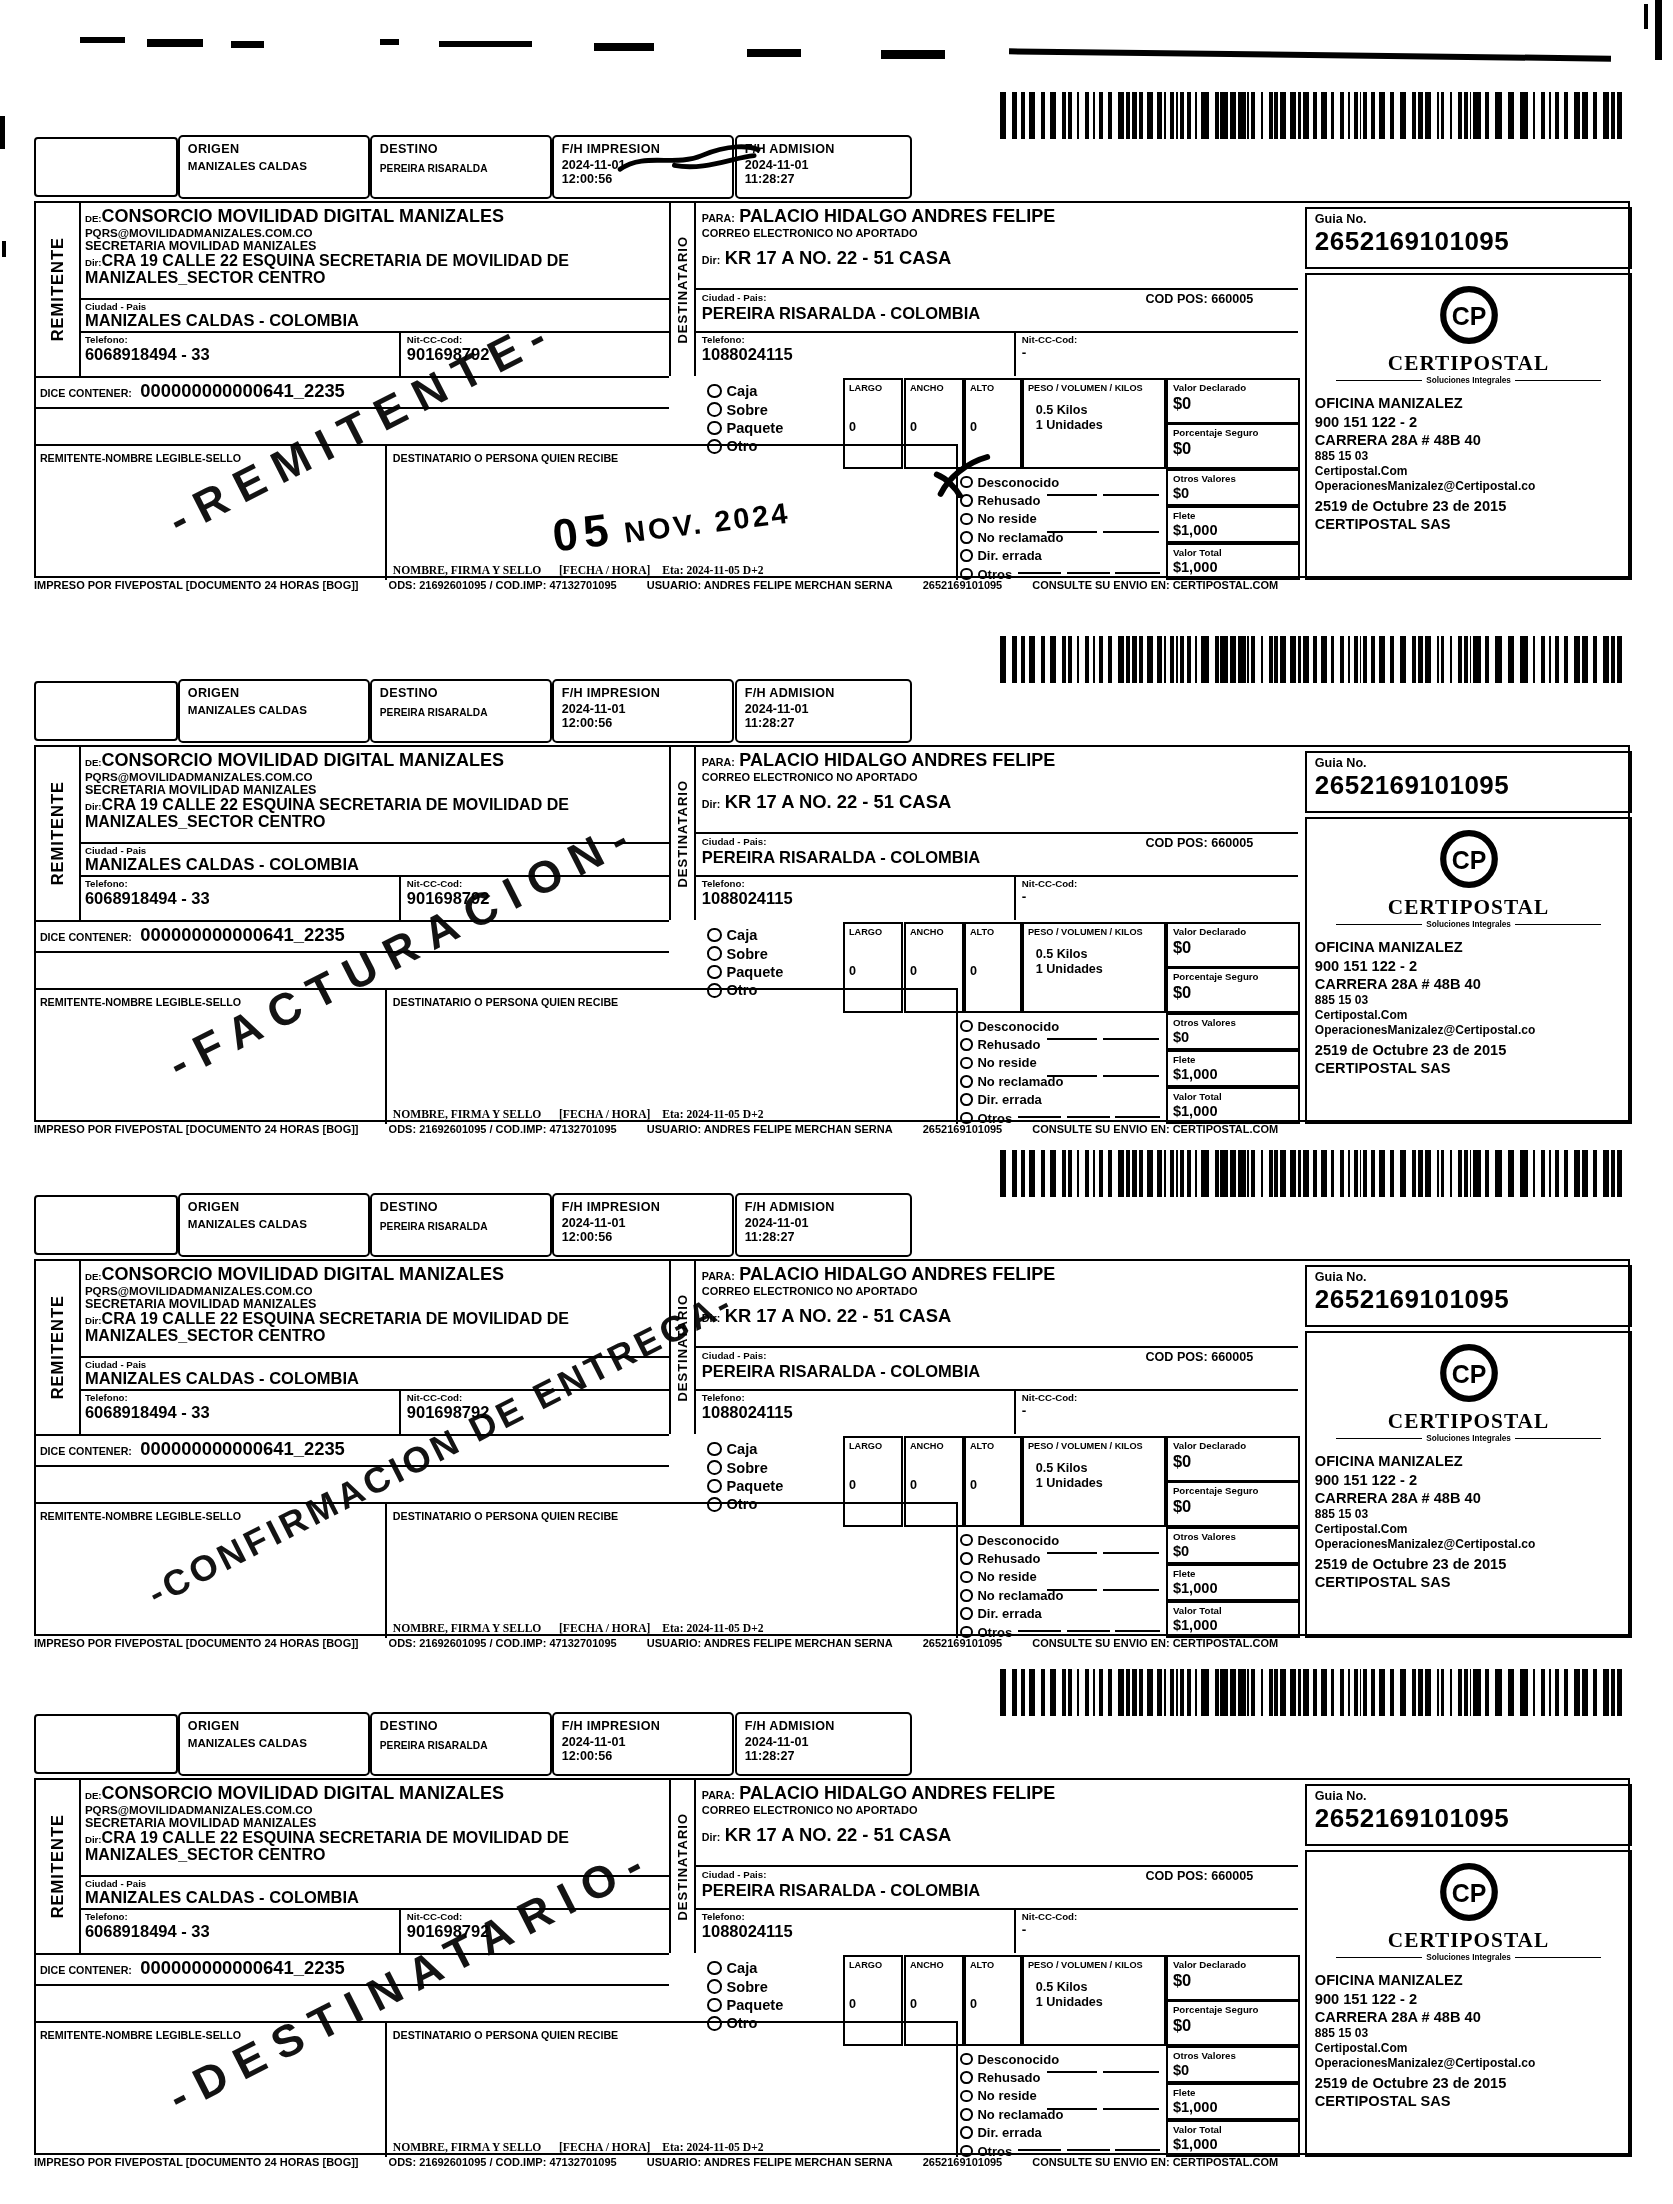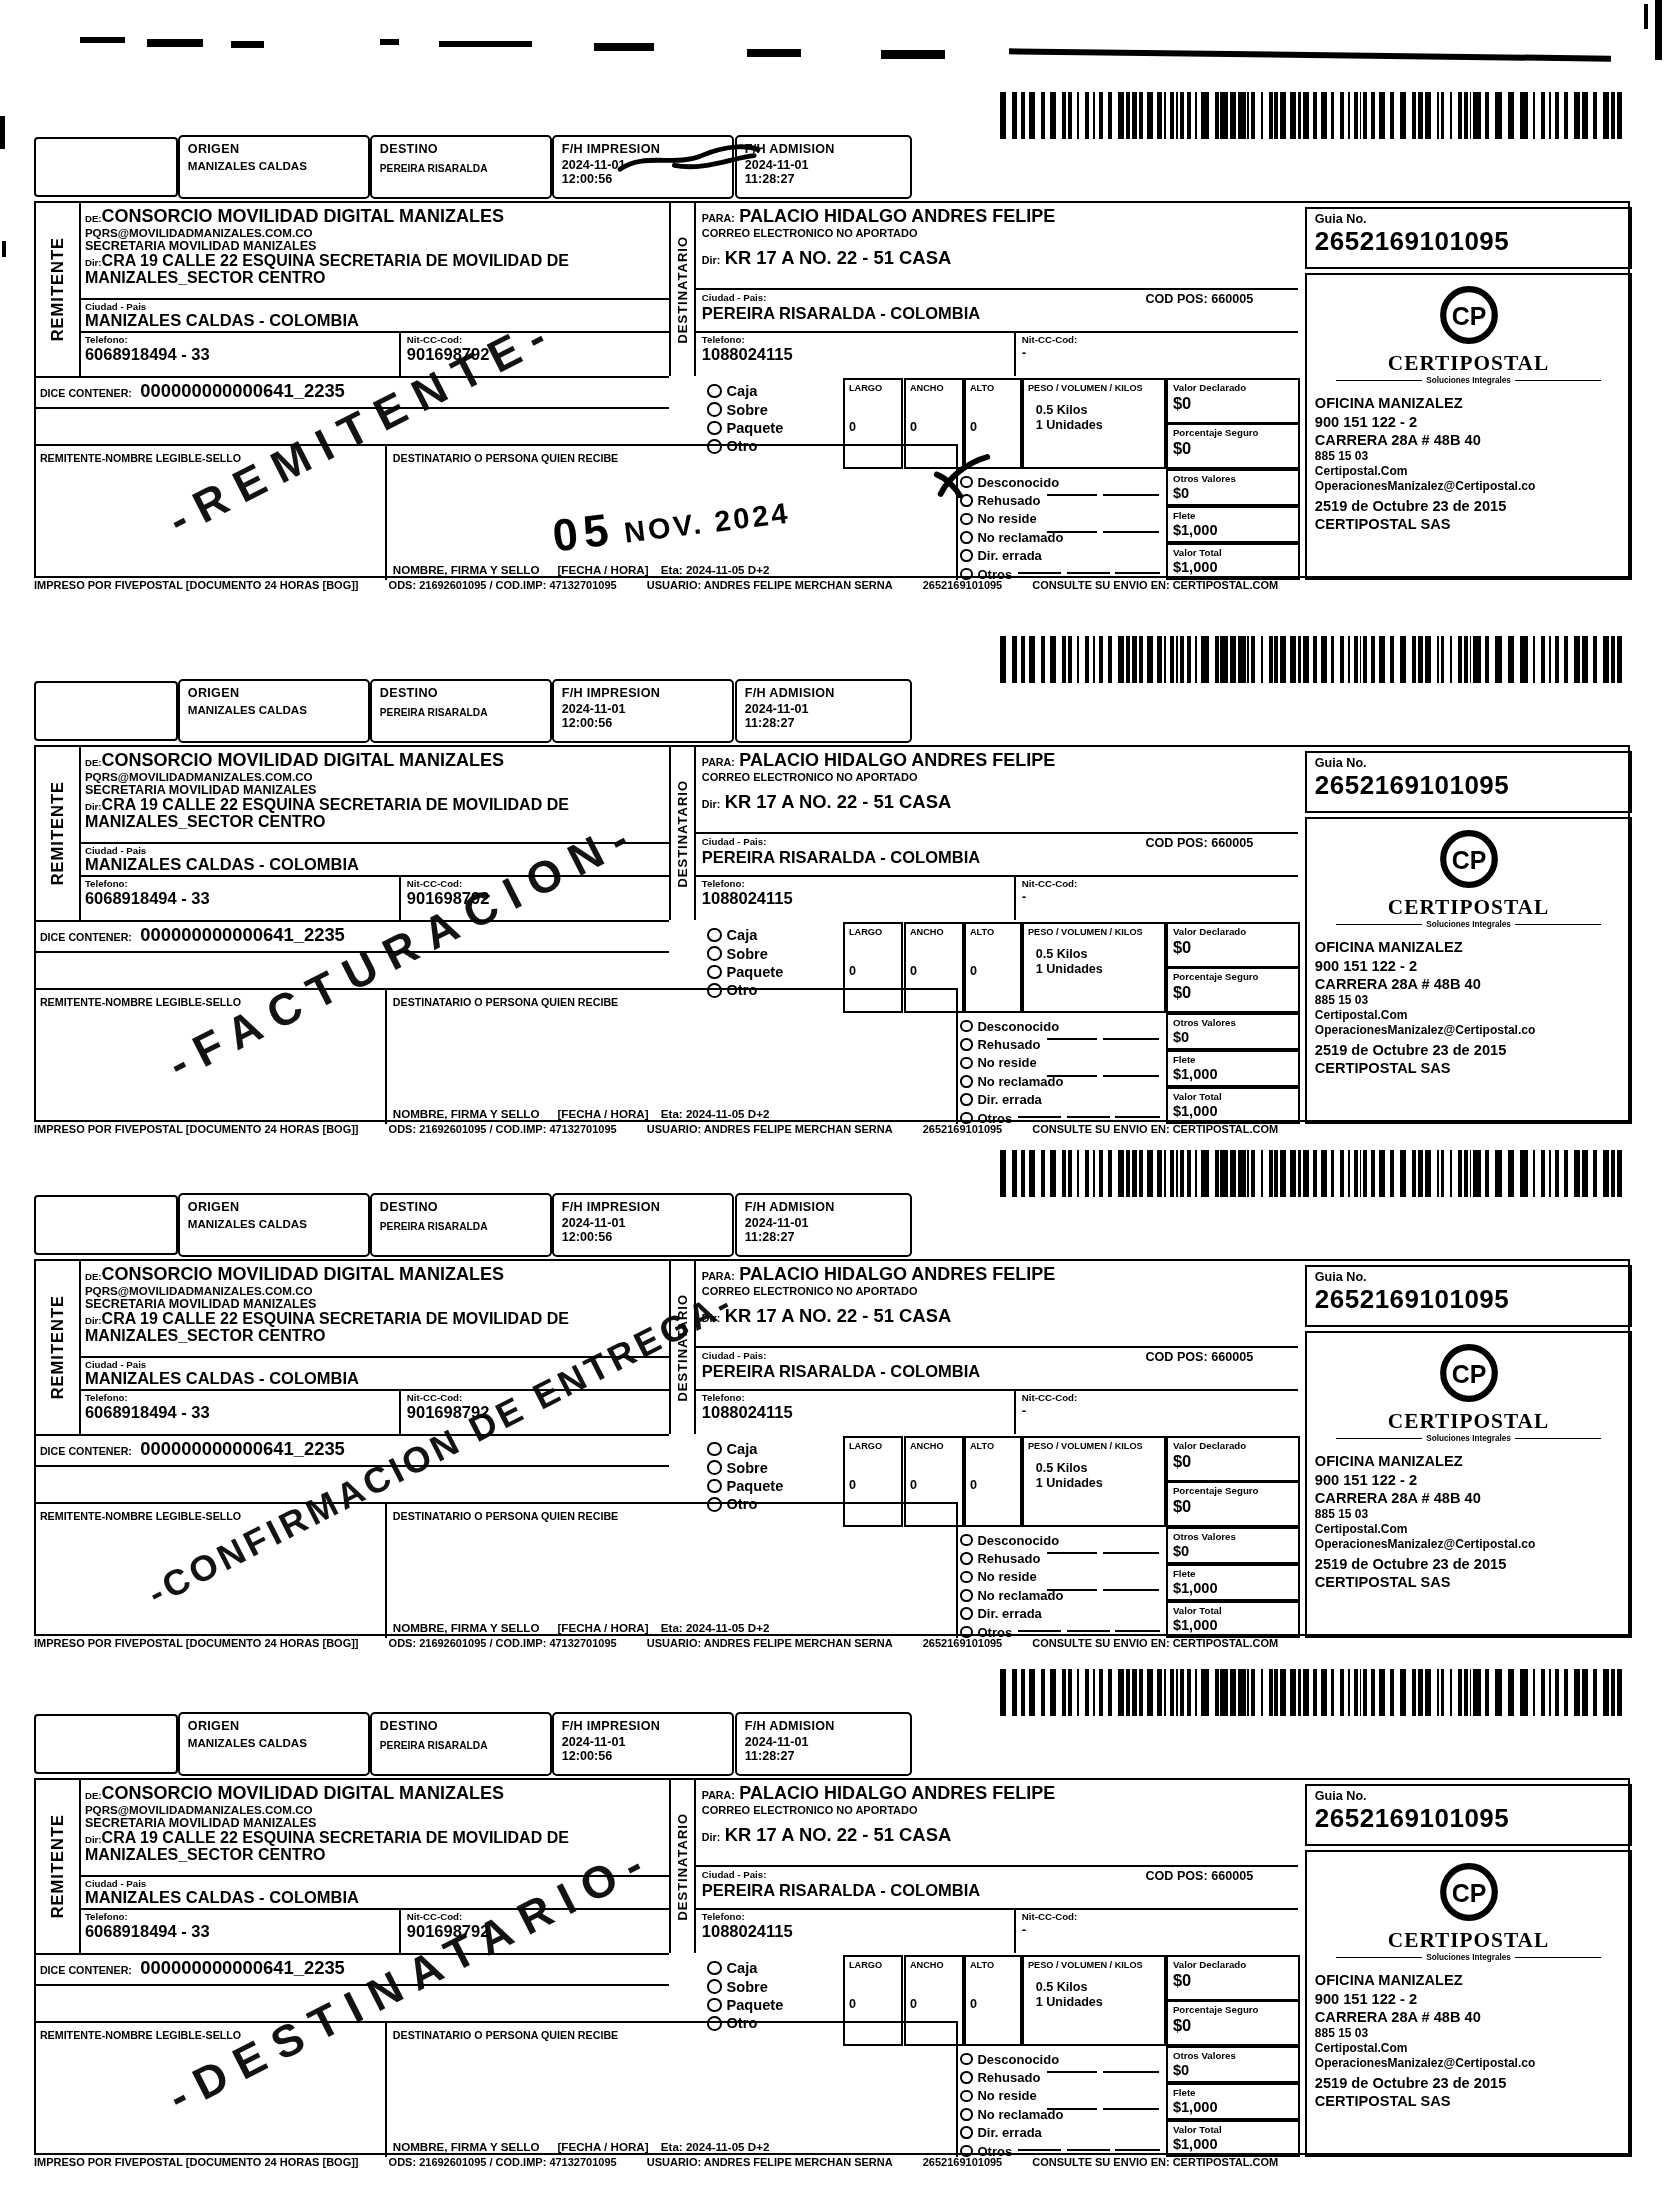--- a/index.html
+++ b/index.html
@@ -1,21 +1,21 @@
 <!DOCTYPE html>
 <html><head>
 <meta charset="utf-8">
 <style>
   html,body{margin:0;padding:0;background:#fff;}
   body{width:1674px;height:2205px;position:relative;overflow:hidden;
        font-family:"Liberation Sans",sans-serif;color:#000;
        -webkit-font-smoothing:none;}
   *{box-sizing:border-box;}
   .label{position:absolute;left:34px;width:1596px;height:507px;}
-  .abs{position:absolute;}
+  .abs{position:absolute;font-family:Liberation Serif, serif;}
   .box{position:absolute;border:2.9px solid #000;}
   .hl{font-size:12.6px;font-weight:700;letter-spacing:0.3px;}
   .hv{font-weight:700;margin-top:2.9px;}
   .xs{font-size:9.7px;font-weight:700;}
   .b{font-weight:700;}
   .barcode{position:absolute;display:flex;align-items:stretch;overflow:hidden;}
   .barcode i{display:block;background:#000;height:100%;}
   .vstrip{position:absolute;display:flex;align-items:center;justify-content:center;}
   .vstrip span{writing-mode:vertical-rl;transform:rotate(180deg);font-weight:700;letter-spacing:1px;}
   .row{position:absolute;}

